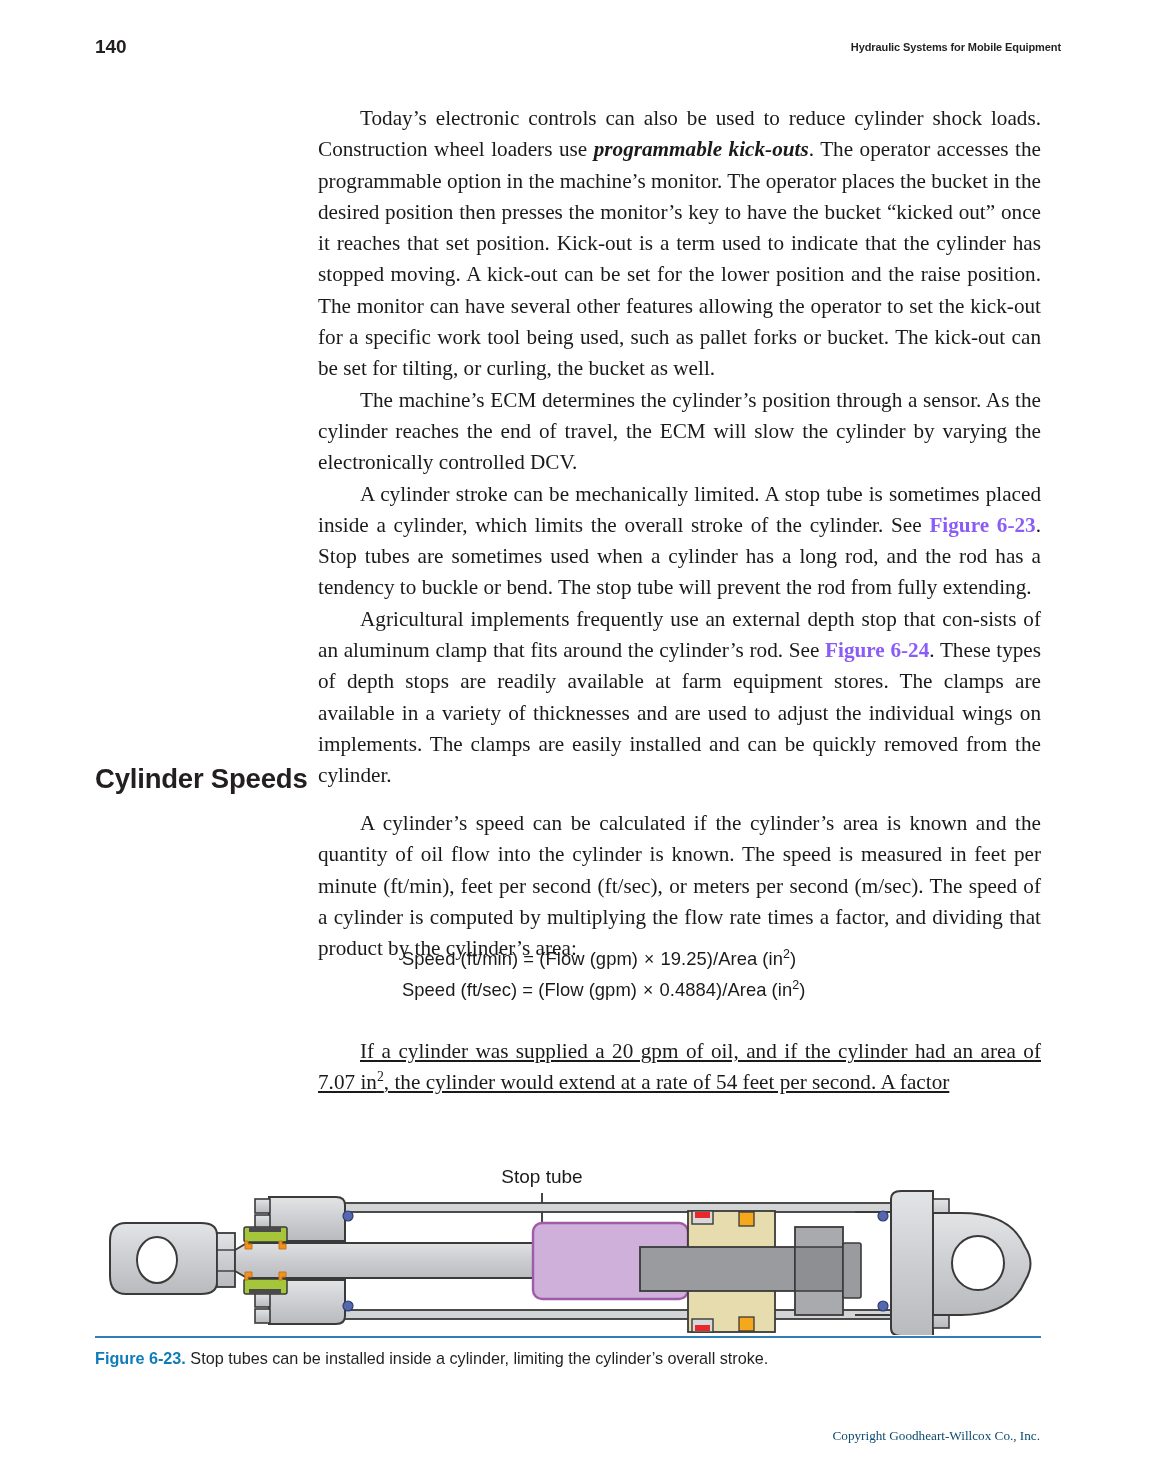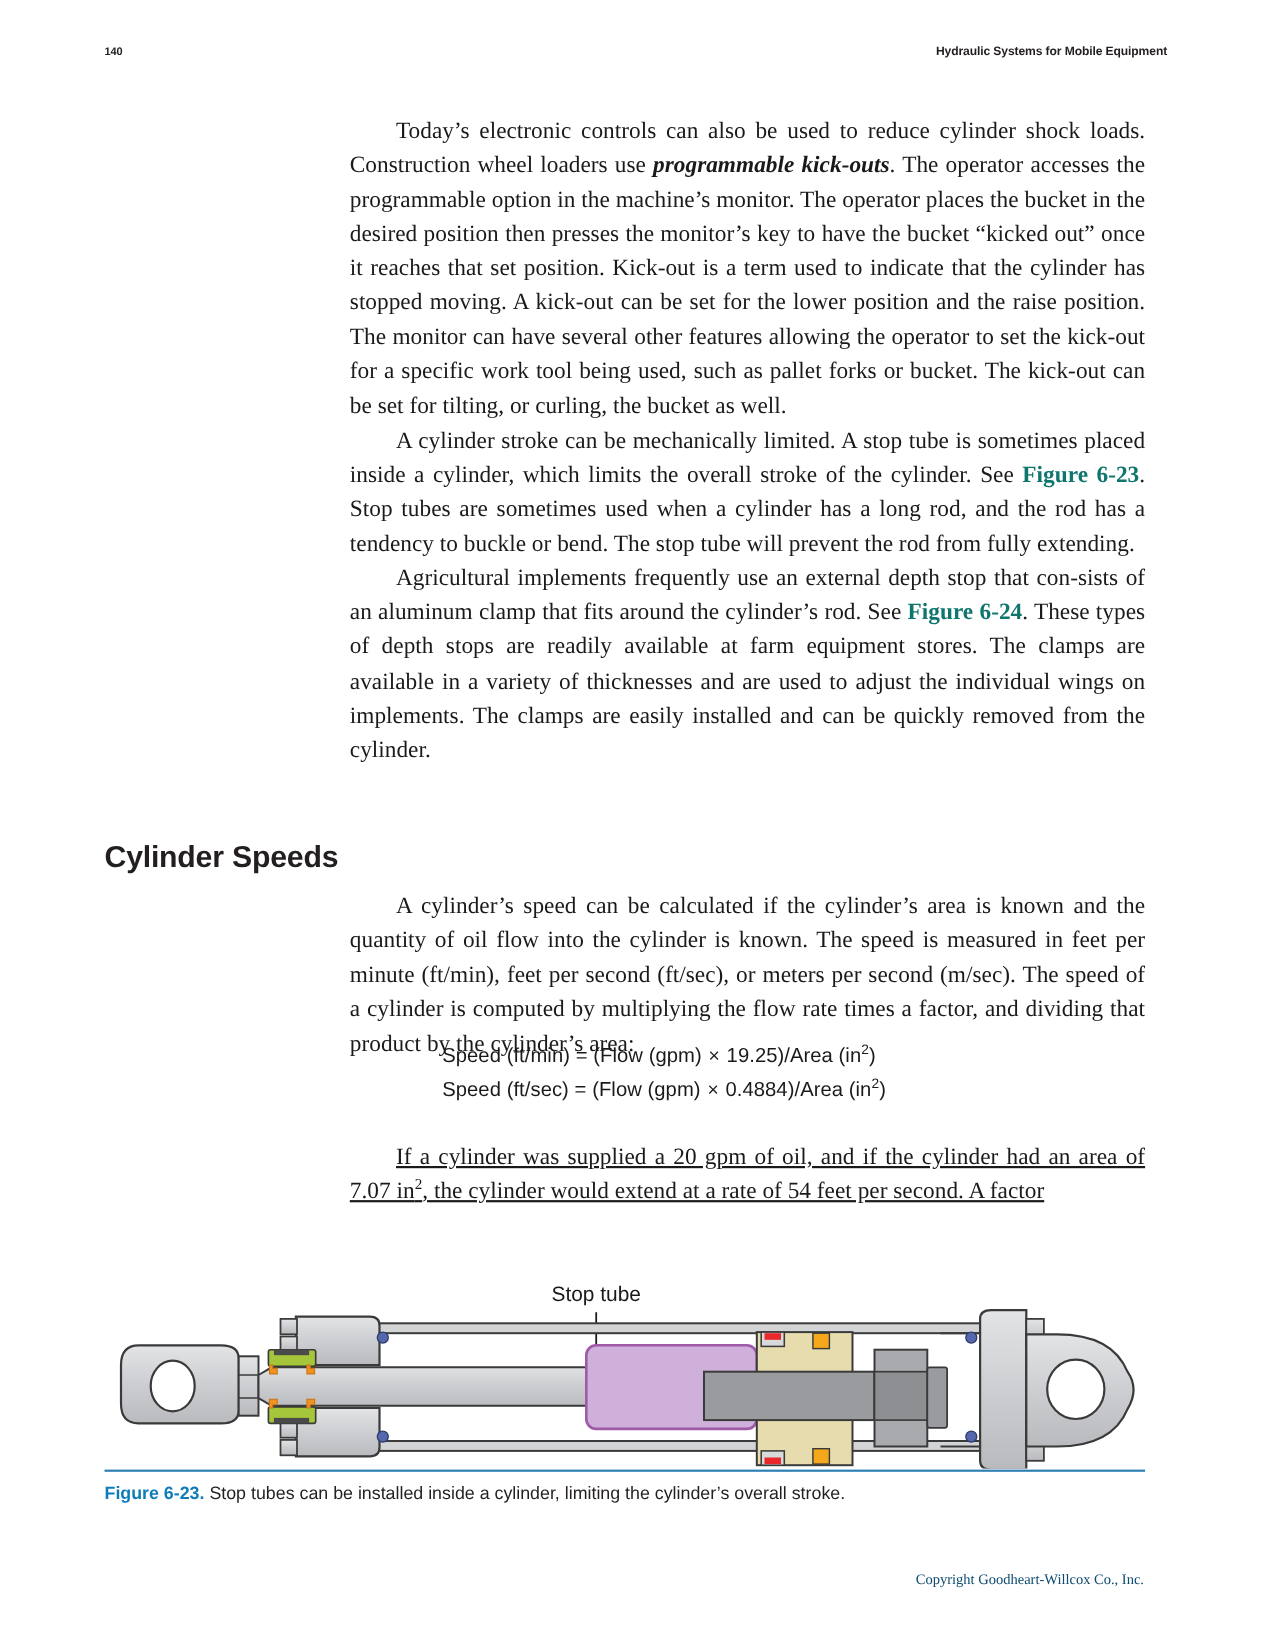--- a/index.html
+++ b/index.html
@@ -25,21 +25,21 @@
     height: 22px;
     font-family: "Liberation Sans Narrow", "Liberation Sans", sans-serif;
     font-weight: bold;
     font-size: 14.5px;
     letter-spacing: -0.1px;
     color: #231f20;
     display: flex;
     align-items: center;
     justify-content: space-between;
   }
-  .running-head .folio { font-size: 10px; }
+  .running-head .folio { font-size: 19px; }
   .running-head .book-title { font-size: 11px; }
 
   
   .text-col {
     position: absolute;
     left: 318px;
     top: 103px;
     width: 723px;
   }
   p.body {
@@ -47,21 +47,21 @@
     font-size: 21.2px;
     line-height: 31.3px;
     text-align: justify;
     text-indent: 42px;
     hyphens: manual;
     letter-spacing: 0.01px;
   }
   p.body + p.body { margin-top: 0; }
   .bi { font-weight: bold; font-style: italic; }
   .figref {
-    color: #0f766e;
+    color: #8b5cf6;
     font-weight: bold;
   }
 
   
   .section-head {
     position: absolute;
     left: 95px;
     top: 763px;
     font-family: "Liberation Sans Narrow", "Liberation Sans", sans-serif;
     font-weight: bold;
@@ -140,20 +140,21 @@
 
 <div class="running-head">
   <span class="folio">140</span>
   <span class="book-title">Hydraulic Systems for Mobile Equipment</span>
 </div>
 
 <div class="text-col">
 
   <p class="body"><span>Today’s electronic controls can also be used to reduce cylinder shock loads. Construction wheel loaders use </span><span class="bi">programmable kick-outs</span><span>. The operator accesses the programmable option in the machine’s monitor. The operator places the bucket in the desired position then presses the monitor’s key to have the bucket “kicked out” once it reaches that set position. Kick-out is a term used to indicate that the cylinder has stopped moving. A kick-out can be set for the lower position and the raise position. The monitor can have several other features allowing the operator to set the kick-out for a specific work tool being used, such as pallet forks or bucket. The kick-out can be set for tilting, or curling, the bucket as well.</span></p>
 
+  <p class="body">The machine’s ECM determines the cylinder’s position through a sensor. As the cylinder reaches the end of travel, the ECM will slow the cylinder by varying the electronically controlled DCV.</p>
 
   <p class="body"><span>A cylinder stroke can be mechanically limited. A stop tube is sometimes placed inside a cylinder, which limits the overall stroke of the cylinder. See </span><span class="figref">Figure 6-23</span><span>. Stop tubes are sometimes used when a cylinder has a long rod, and the rod has a tendency to buckle or bend. The stop tube will prevent the rod from fully extending.</span></p>
 
   <p class="body"><span>Agricultural implements frequently use an external depth stop that con-sists of an aluminum clamp that fits around the cylinder’s rod. See </span><span class="figref">Figure 6-24</span><span>. These types of depth stops are readily available at farm equipment stores. The clamps are available in a variety of thicknesses and are used to adjust the individual wings on implements. The clamps are easily installed and can be quickly removed from the cylinder.</span></p>
 
 </div>
 
 <div class="section-head">Cylinder Speeds</div>
 
 <div class="text-col" style="top: 808px;">

